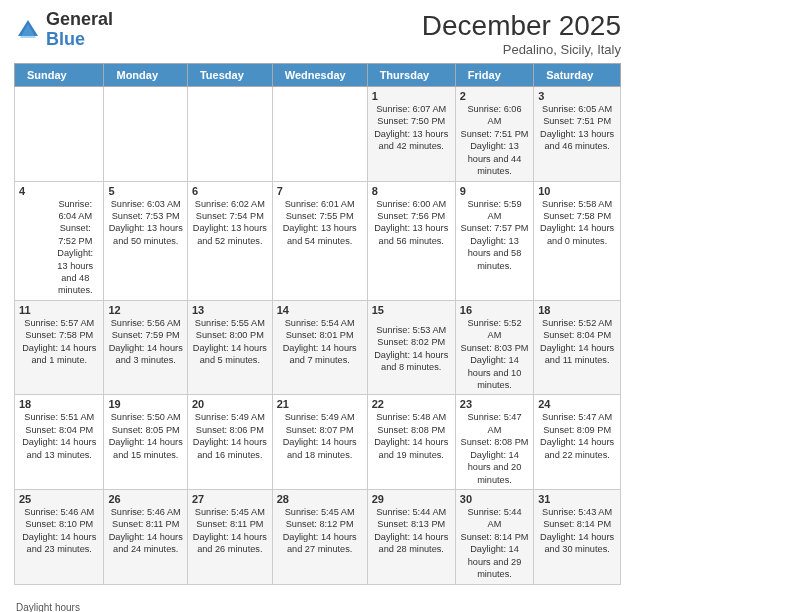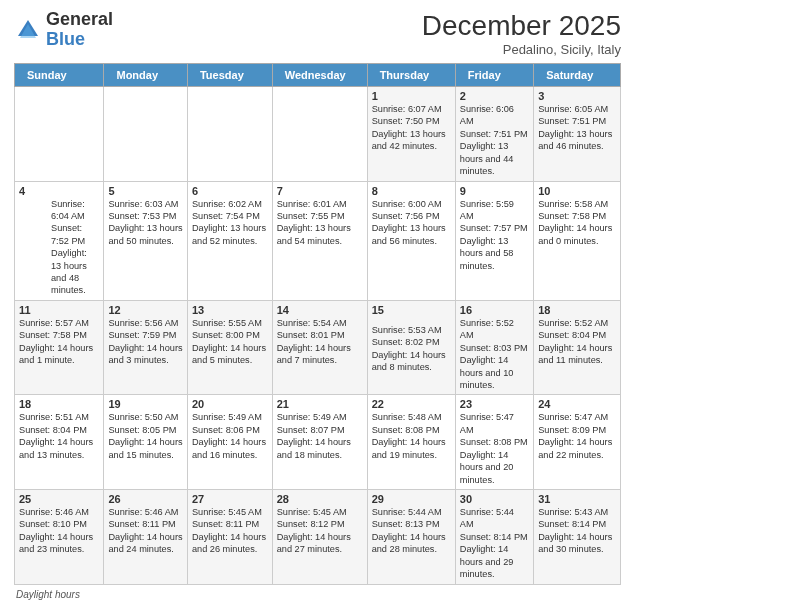--- a/index.html
+++ b/index.html
@@ -86,30 +86,30 @@
       font-weight: bold;
       font-size: 11px;
       color: #333;
       display: block;
       margin-bottom: 1px;
     }
     .day-info {
       font-size: 9.2px;
       color: #333;
       line-height: 1.35;
+      text-align: center;
     }
     .empty-cell {
       background: #fff !important;
     }
     .footer-note {
-      margin-top: 4px;
+      margin-top: 17px;
       font-size: 10px;
       color: #555;
       padding-left: 2px;
-      font-style: italic;
     }
     
     .row-odd td { background: #f0f0f0; }
     .row-even td { background: #fff; }
   </style>
 </head>
 <body>
 
 <div class="page">
   <div class="header">

